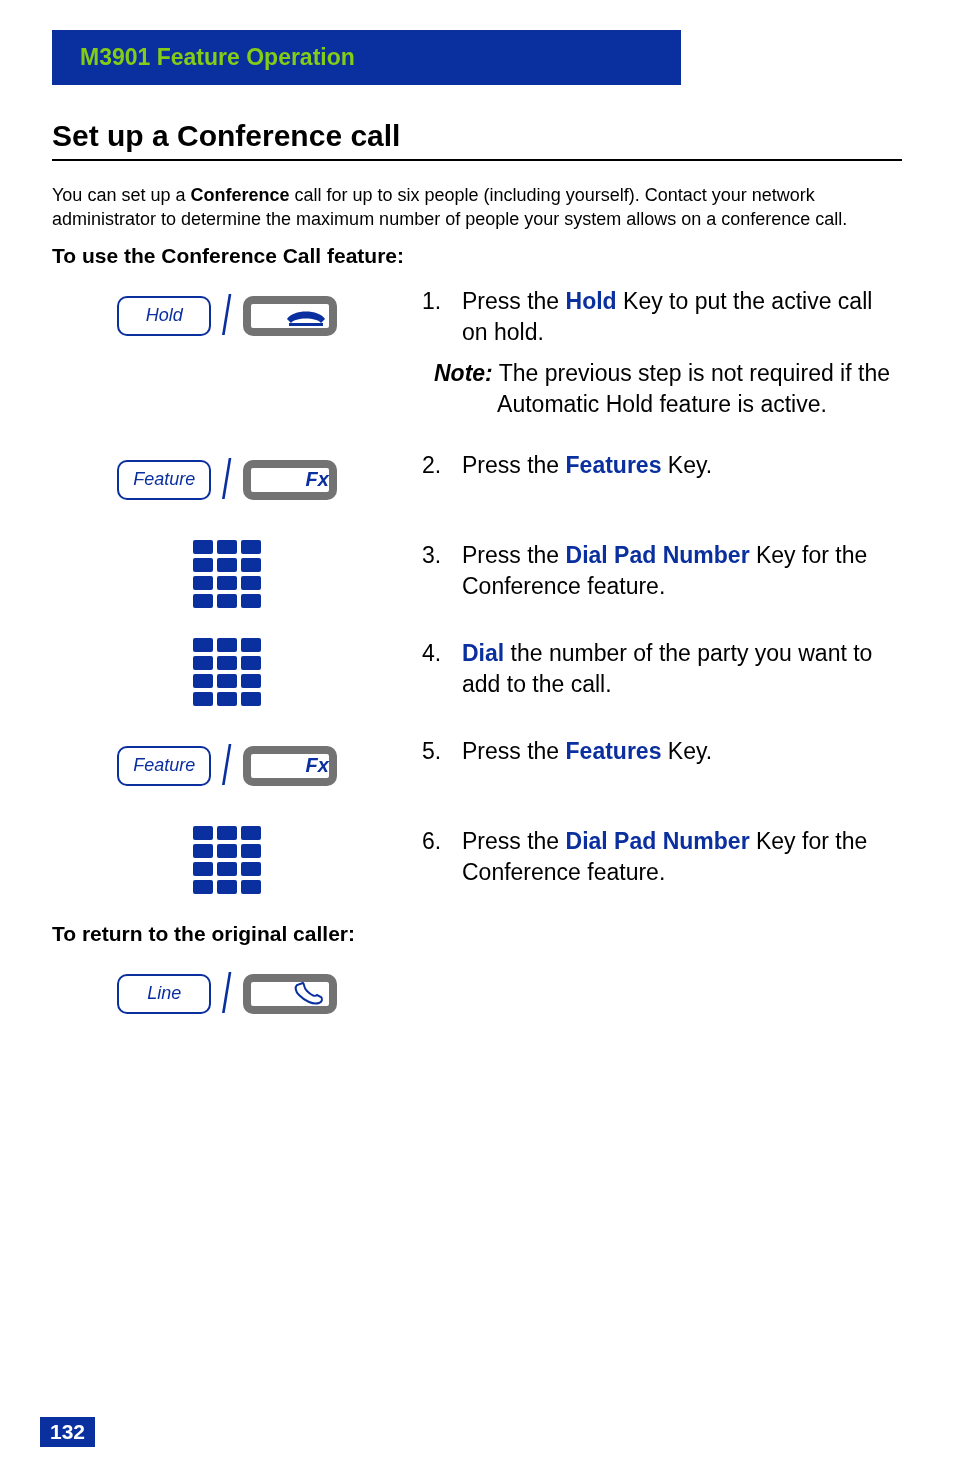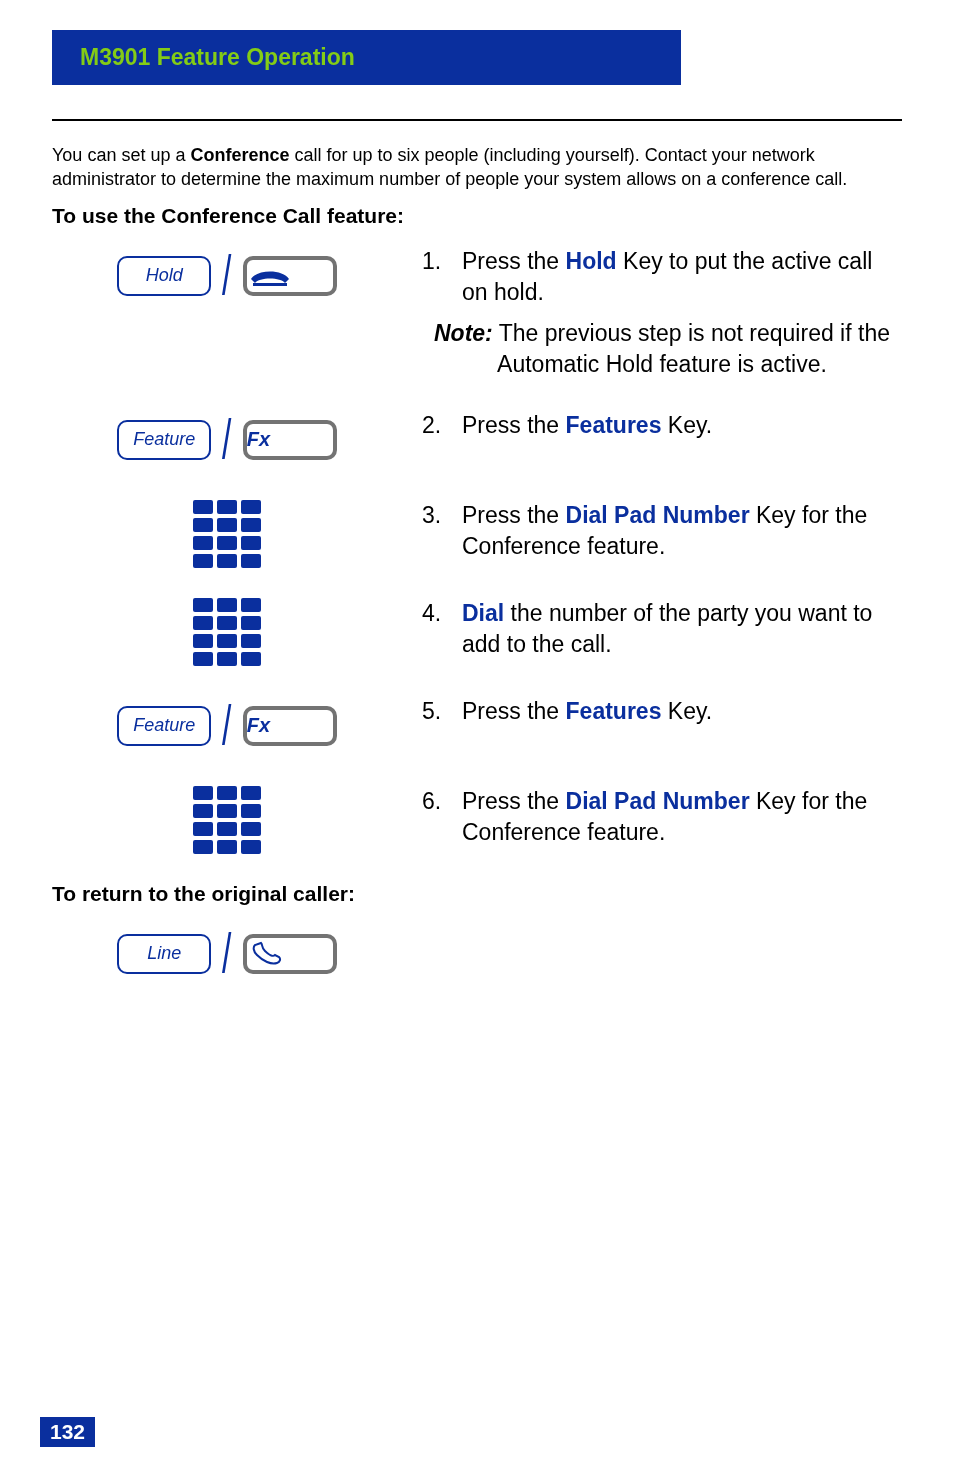--- a/index.html
+++ b/index.html
@@ -15,36 +15,37 @@
   .left-cell { display: flex; justify-content: center; align-items: center; min-height: 60px; }
   .right-cell { font-size: 23px; line-height: 1.35; font-weight: 300; }
   .step-line { display: flex; align-items: flex-start; gap: 14px; }
   .step-num { min-width: 26px; }
   .bold-blue { color: #0a2f9e; font-weight: 700; }
   .bold-black { font-weight: 700; font-style: italic; }
   .note-block { margin-top: 10px; font-size: 23px; line-height: 1.35; font-weight: 300; text-align: center; }
   .key-pair { display: flex; align-items: center; gap: 8px; }
   .slash { font-size: 56px; color: #0a2f9e; font-weight: 300; line-height: 0.8; transform: scaleX(0.6); }
   .key-btn { border: 2px solid #0a2f9e; border-radius: 10px; width: 94px; height: 40px; display: flex; align-items: center; justify-content: center; color: #0a2f9e; font-style: italic; font-size: 18px; font-weight: 500; }
-  .icon-btn { border: 4px solid #737373; border-radius: 10px; width: 94px; height: 40px; display: flex; align-items: center; justify-content: flex-start; color: #0a2f9e; }
+  .icon-btn { border: 8px solid #737373; border-radius: 10px; width: 94px; height: 40px; display: flex; align-items: center; justify-content: flex-end; color: #0a2f9e; }
   .page-num { position: absolute; bottom: 28px; left: 40px; background: #0a2f9e; color: #fff; font-weight: 700; font-size: 21px; padding: 3px 10px; }
   .keypad { display: grid; grid-template-columns: repeat(3, 20px); grid-template-rows: repeat(4, 14px); gap: 4px; }
   .keypad .k { background: #0a2f9e; border-radius: 2px; position: relative; }
   .keypad .k::after { content:""; position:absolute; inset:3px; background:#fff; border-radius:1px; opacity:0; }
   .fx { font-style: italic; font-weight: 700; font-size: 20px; }
 </style>
 </head>
 <body>
 
 <div class="page">
 
   <div class="header-bar">
     <span>M3901 Feature Operation</span>
   </div>
 
+  <h1 class="section-title">Set up a Conference call</h1>
   <hr class="hr">
 
   <p class="intro">
     <span>You can set up a </span><b>Conference</b><span> call for up to six people (including yourself). Contact your network administrator to determine the maximum number of people your system allows on a conference call.</span>
   </p>
 
   <p class="subhead">To use the Conference Call feature:</p>
 
   <div class="steps">
 

